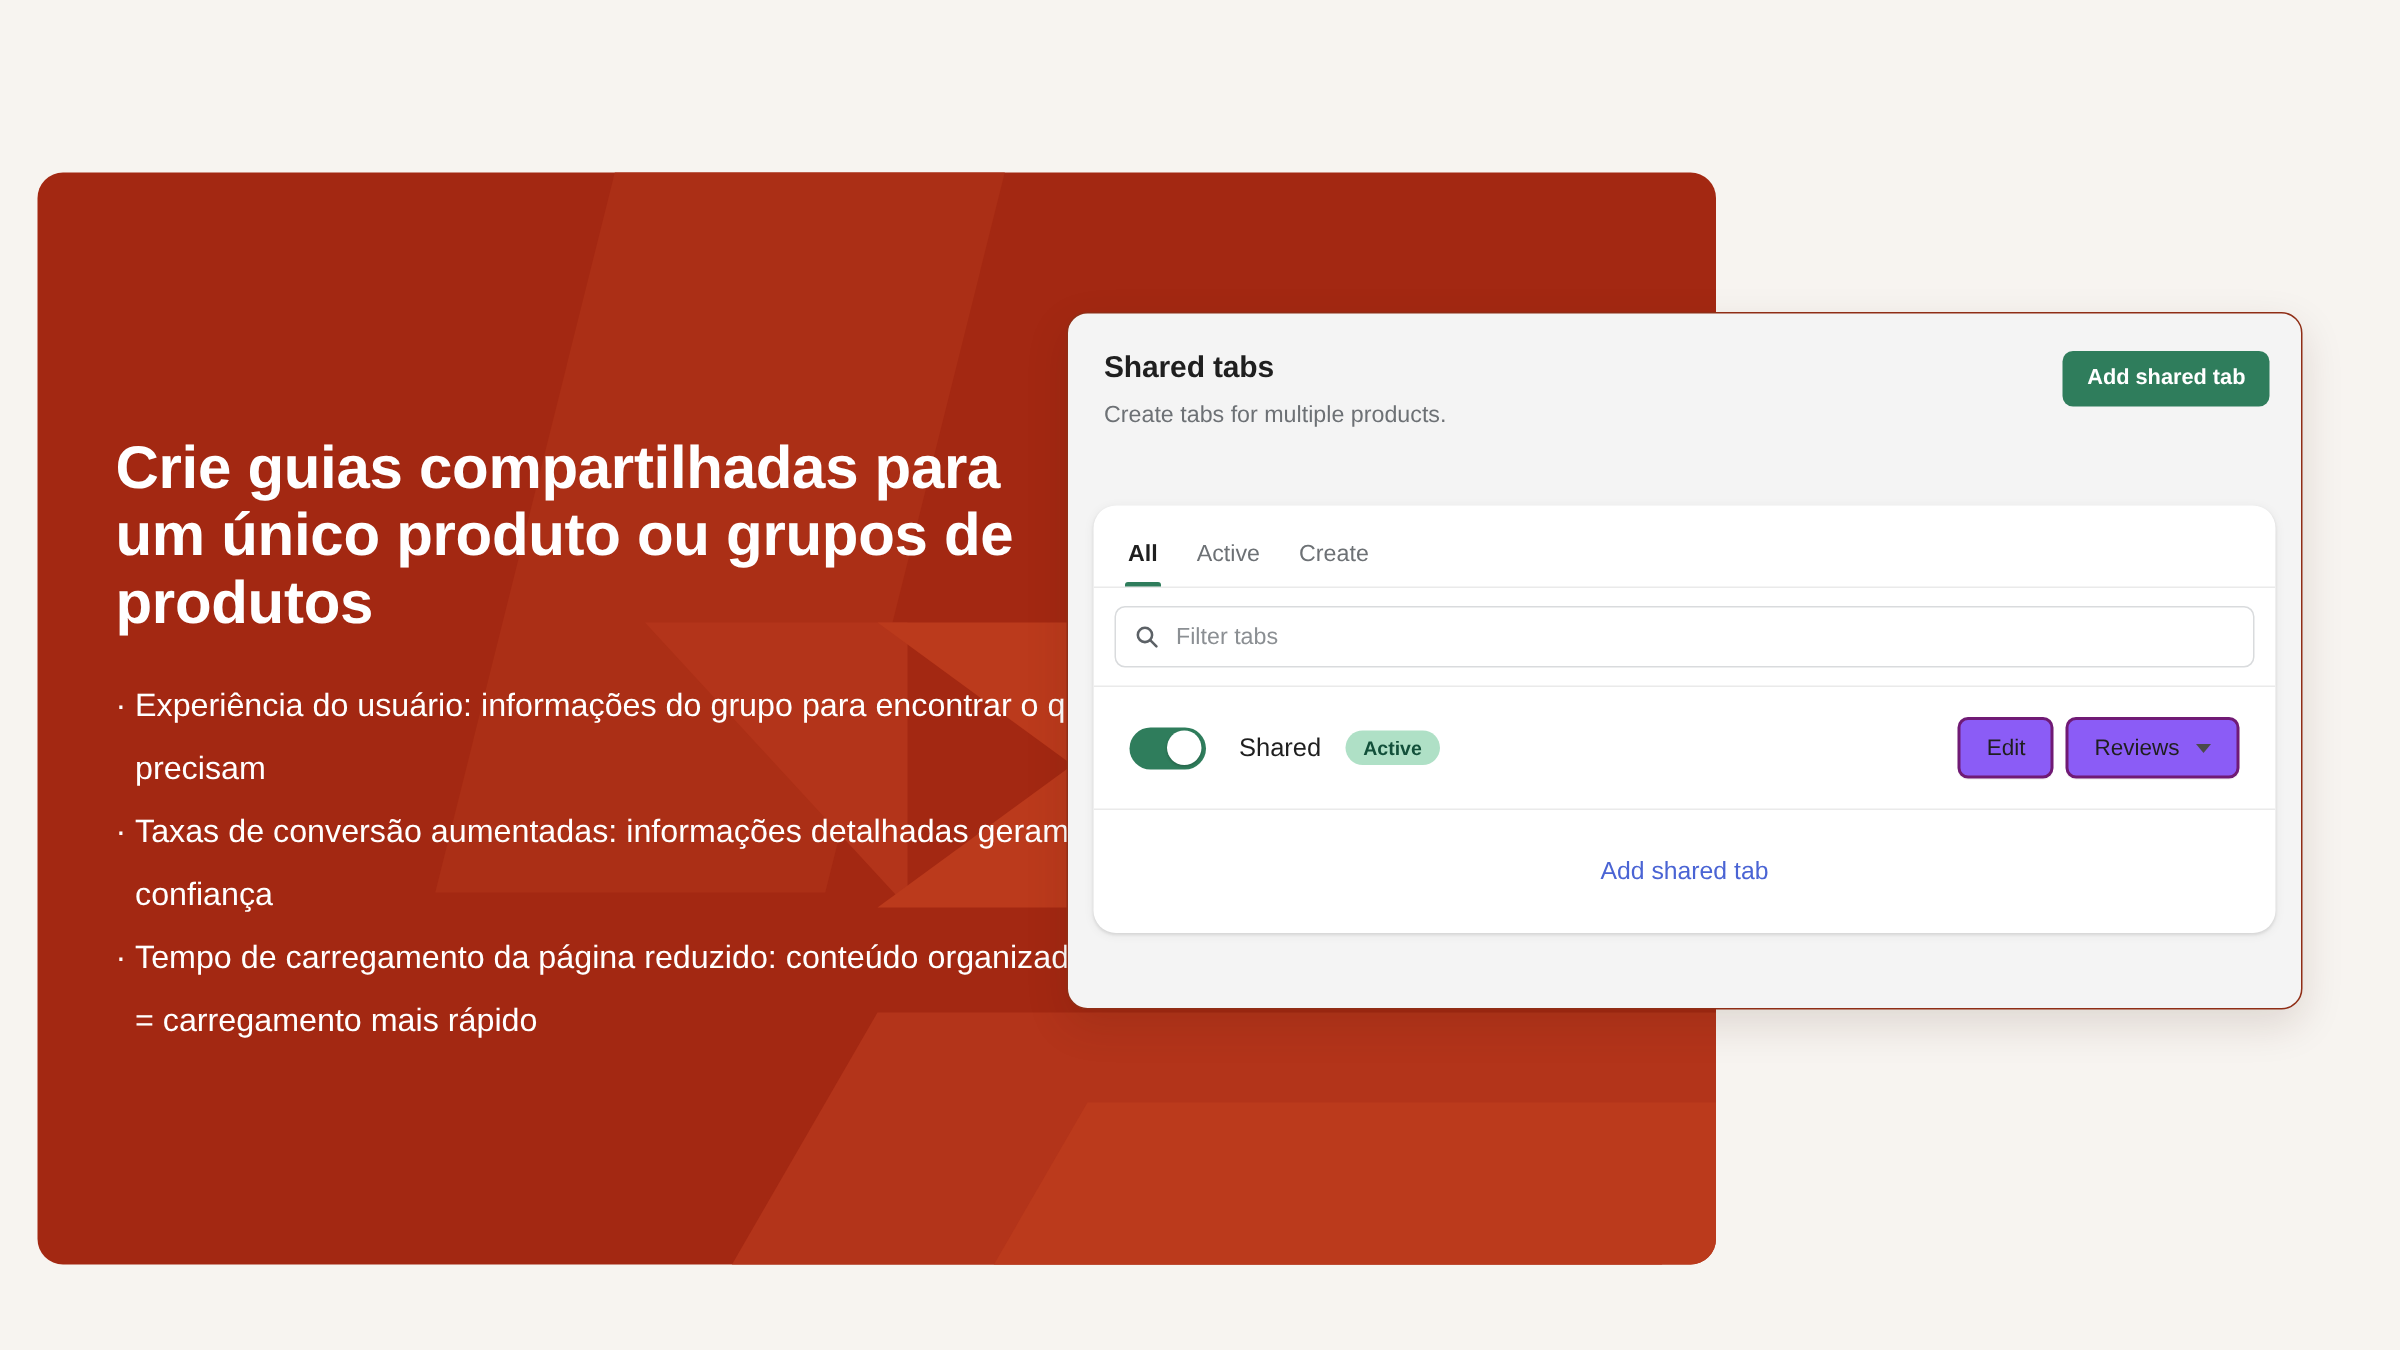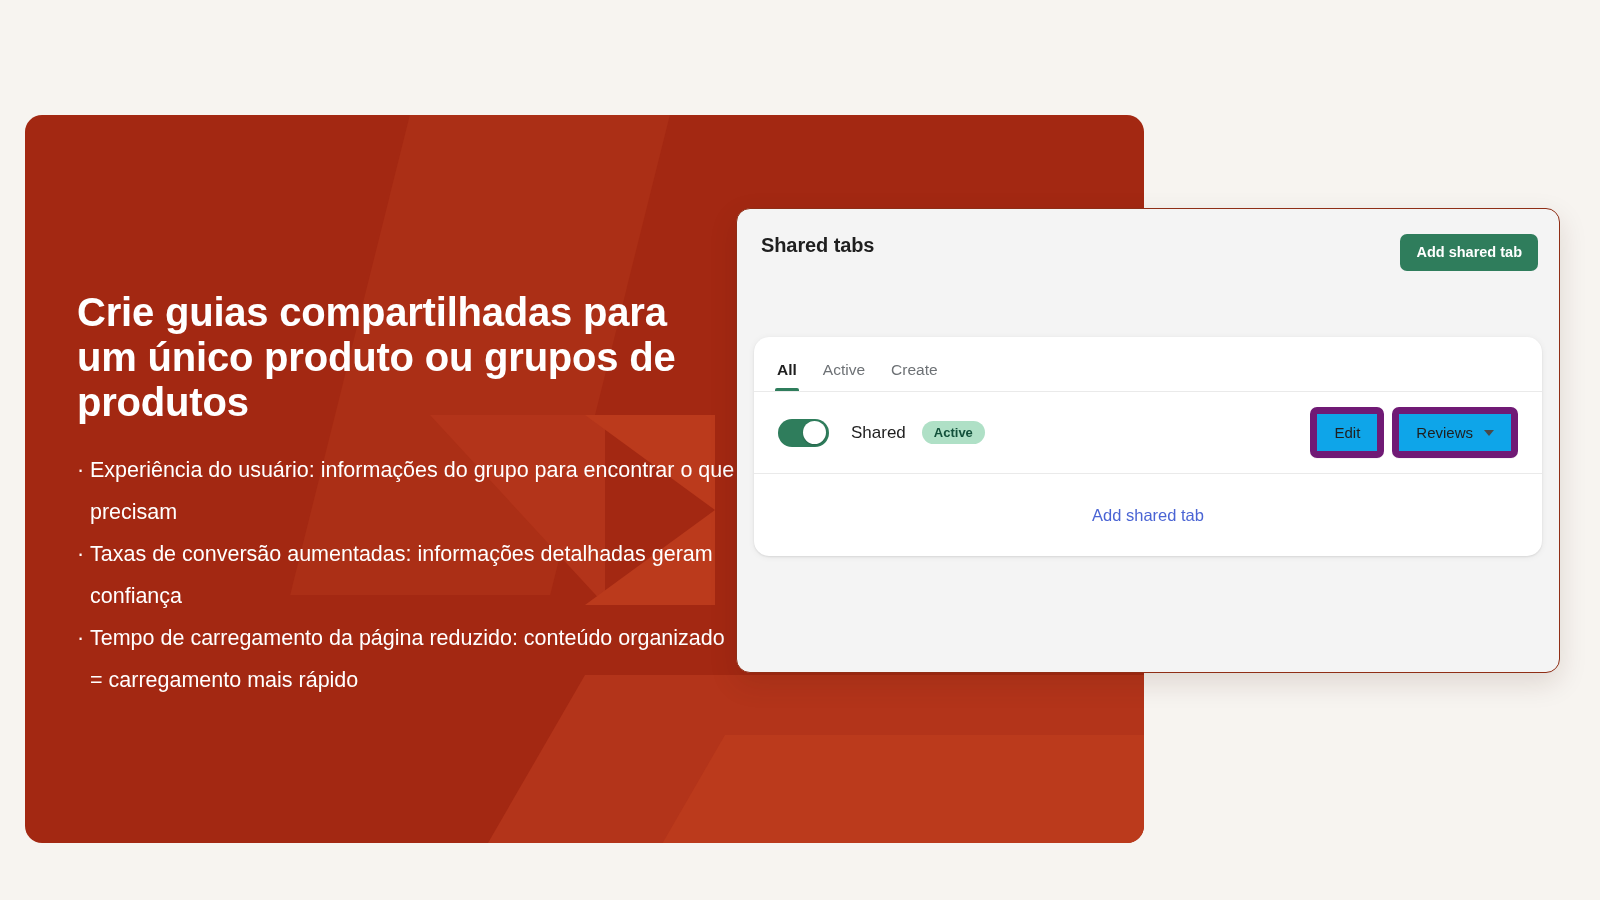--- a/index.html
+++ b/index.html
@@ -74,21 +74,21 @@
   .hero-list li::before {
     content: "\00B7";
     position: absolute; left: 0; top: 0;
     font-size: 21.5px; line-height: 1.95;
     color: #ffffff;
   }
 
   
   .card {
     position: absolute;
-    left: 736px; top: 208px;
+    left: 711px; top: 208px;
     width: 824px; height: 465px;
     background: #f4f4f4;
     border: 1px solid #8f2e16;
     border-radius: 14px;
     box-shadow: 0 10px 28px rgba(60,20,10,0.13);
   }
   .card-head {
     position: relative;
     padding: 25px 24px 0 24px;
     height: 104px;
@@ -194,22 +194,22 @@
     background: #afe0c6;
     color: #12503a;
     font-size: 13px;
     font-weight: 600;
     border-radius: 999px;
     padding: 5px 12px;
     line-height: 1;
   }
   .row-actions { margin-left: auto; display: flex; gap: 8px; }
   .btn {
-    background: #0ea5e9;
-    border: 7px solid #701a75;
+    background: #8b5cf6;
+    border: 2px solid #701a75;
     border-radius: 7px;
     font-family: "Liberation Sans", sans-serif;
     font-size: 15px;
     color: #1f1f1f;
     padding: 9px 17px;
     cursor: pointer;
     line-height: 1.3;
     display: inline-flex;
     align-items: center;
     gap: 11px;
@@ -253,31 +253,43 @@
       <li>Experiência do usuário: informações do grupo para encontrar o que precisam</li>
       <li>Taxas de conversão aumentadas: informações detalhadas geram confiança</li>
       <li>Tempo de carregamento da página reduzido: conteúdo organizado = carregamento mais rápido</li>
     </ul>
   </section>
 
   <section class="card">
 
     <header class="card-head">
       <div class="card-title">Shared tabs</div>
+      <div class="card-sub">Create tabs for multiple products.</div>
       <button class="btn-primary">Add shared tab</button>
     </header>
 
     <div class="panel">
 
       <nav class="tabs">
         <div class="tab is-active">All</div>
         <div class="tab">Active</div>
         <div class="tab">Create</div>
       </nav>
 
+      <div class="filter-wrap">
+        <div class="filter-box">
+          <span>
+            <svg width="17" height="17" viewBox="0 0 20 20" fill="none">
+              <circle cx="8.6" cy="8.6" r="5.6" stroke="#5c6166" stroke-width="2"></circle>
+              <line x1="12.9" y1="12.9" x2="17.6" y2="17.6" stroke="#5c6166" stroke-width="2" stroke-linecap="round"></line>
+            </svg>
+          </span>
+          <input class="filter-input" type="text" placeholder="Filter tabs" style="">
+        </div>
+      </div>
 
       <div class="row">
         <button class="toggle">
           <span class="knob"></span>
         </button>
         <span class="row-label">Shared</span>
         <span class="badge">Active</span>
 
         <div class="row-actions">
           <button class="btn">Edit</button>

